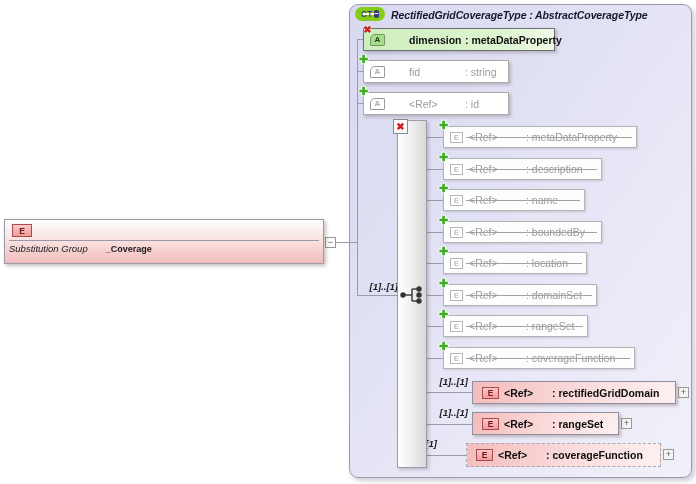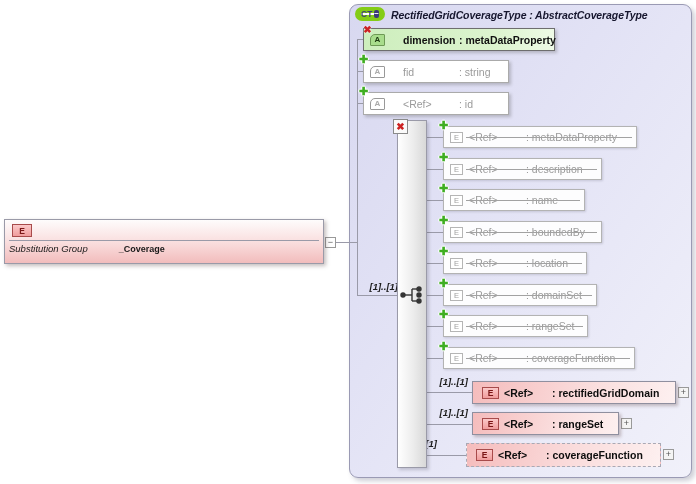--- a/index.html
+++ b/index.html
@@ -23,21 +23,21 @@
   
   .row{position:absolute;display:flex;align-items:center;box-sizing:border-box;
        white-space:nowrap;padding-left:6px;}
   .row .name{display:inline-block;}
   .row .type{display:inline-block;}
   
   .attr-row{border:1px solid #aaaaaa;background:#ffffff;
             box-shadow:2px 2px 3px rgba(80,80,80,.30);}
   .attr-row.required{border:1px solid #6e6e6e;
             background:linear-gradient(90deg,#cdeebd 0%,#ddf4cf 70%,#eefae6 100%);}
-  .attr-row .name{min-width:56px;margin-left:18px;font-size:10.5px;color:#9a9a9a;}
+  .attr-row .name{min-width:56px;margin-left:24px;font-size:10.5px;color:#9a9a9a;}
   .attr-row .type{font-size:10.5px;color:#9a9a9a;}
   .attr-row.required .name,.attr-row.required .type{color:#101010;font-weight:bold;}
   .a-icon{width:15px;height:12px;border:1px solid #999;background:#fff;color:#aaa;
           font-size:8px;font-weight:bold;display:flex;align-items:center;justify-content:center;
           border-radius:5px 1px 1px 1px;box-sizing:border-box;flex:none;}
   .a-icon.green{background:#a8dd8c;border-color:#6d9a55;color:#1c3a10;}
   
   .blk-row{border:1px solid #b3b3b3;background:#fdfdfe;
            box-shadow:1px 1px 2px rgba(90,90,110,.22);}
   .blk-row .name{min-width:57px;margin-left:6px;font-size:10.5px;color:#9a9a9a;}
@@ -56,21 +56,21 @@
   .e-badge{width:17px;height:12px;border:1px solid #a84b4b;color:#7a1616;font-weight:bold;
           background:linear-gradient(180deg,#fbc9c9,#f09c9c);font-size:8.5px;
           display:flex;align-items:center;justify-content:center;box-sizing:border-box;flex:none;}
   
   .elem-box{position:absolute;left:4px;top:219px;width:320px;height:45px;
           background:linear-gradient(180deg,#fefcfc 0%,#f9dcdc 55%,#f2bcbc 100%);
           border:1px solid #9a9aa8;box-shadow:2px 2px 4px rgba(90,70,70,.35);box-sizing:border-box;}
   .elem-head{display:flex;align-items:center;gap:8px;padding:4px 0 0 7px;}
   .elem-title{font-size:10.5px;font-weight:bold;color:#16161e;white-space:nowrap;letter-spacing:-0.1px;}
   .elem-div{margin:3px 4px 0 4px;border-top:1px solid #9a9aa8;}
-  .elem-sub{display:flex;gap:31px;padding:2px 0 0 4px;align-items:baseline;}
+  .elem-sub{display:flex;gap:18px;padding:2px 0 0 4px;align-items:baseline;}
   .sub-label{font-size:9.5px;font-style:italic;color:#1a1a1a;}
   .sub-value{font-size:9px;font-weight:bold;color:#1a1a1a;}
   
   .seq-bar{position:absolute;left:397px;top:120px;width:30px;height:348px;
           background:linear-gradient(90deg,#ffffff 0%,#ececec 55%,#d8d8d8 100%);
           border:1px solid #9a9aa8;box-shadow:2px 2px 3px rgba(70,70,90,.25);box-sizing:border-box;}
   .xbadge{position:absolute;width:15px;height:15px;border:1px solid #8a8a8a;background:#fafafa;
           color:#cc2222;font-size:10px;font-weight:bold;line-height:13px;text-align:center;
           box-sizing:border-box;z-index:6;}
   .xbadge.naked{border:none;background:transparent;text-shadow:0 0 2px #fff;}

